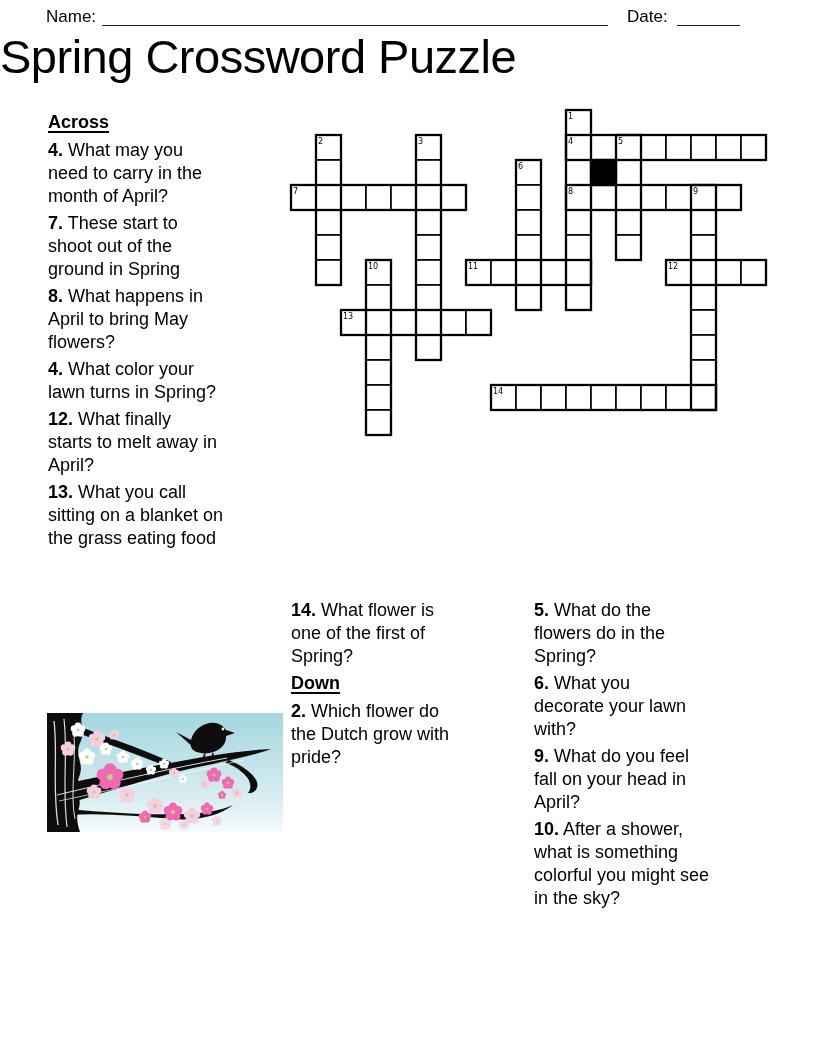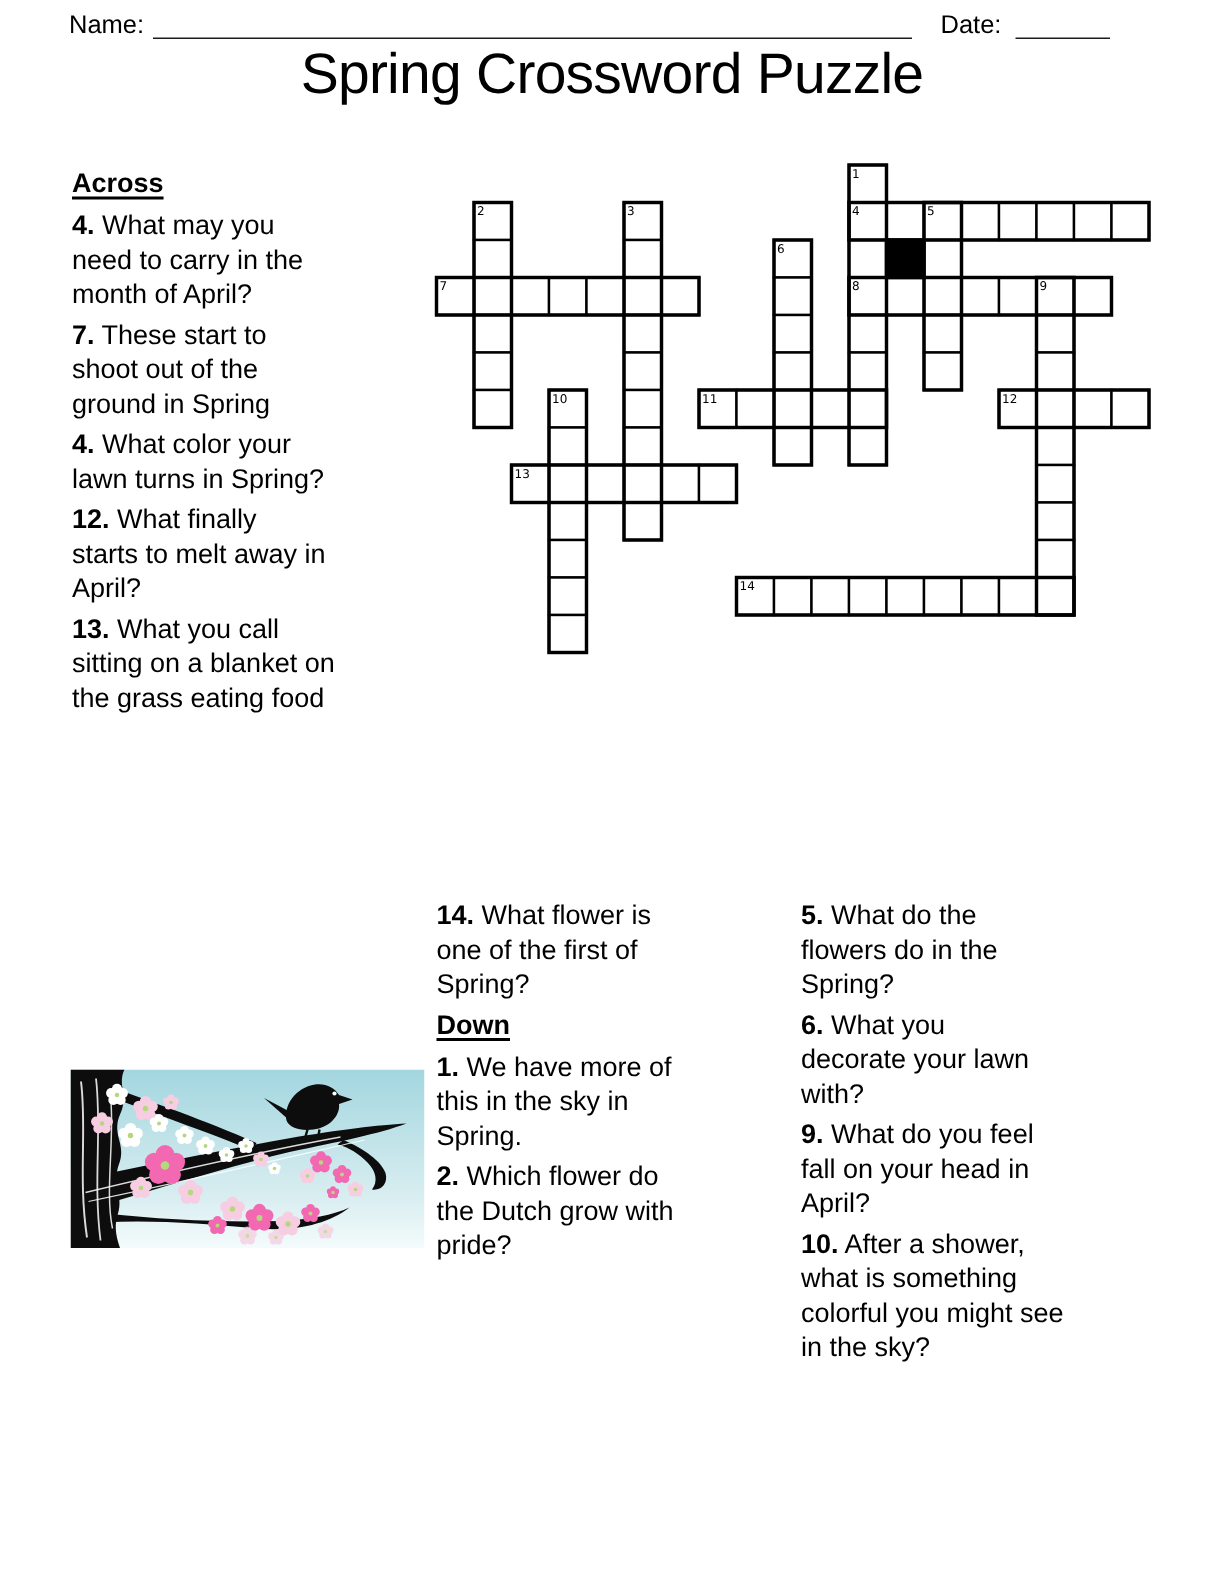--- a/index.html
+++ b/index.html
@@ -21,22 +21,22 @@
 
   
   .hdr-label{position:absolute;top:7px;font-size:17px;line-height:19px;color:var(--ink);}
   #name-label{left:46px;}
   #date-label{left:627px;}
   .blank-line{position:absolute;top:6px;height:19px;border-bottom:1.7px solid #1c1c1c;}
   #name-line{left:102px;width:506px;}
   #date-line{left:677px;width:63px;}
 
   
-  .title{position:absolute;left:0;top:29px;width:816px;text-align:center;
-         font-size:38px;letter-spacing:-0.5px;font-weight:400;color:var(--ink);
+  .title{position:absolute;left:0;top:29px;width:816px;
+         font-size:47px;letter-spacing:-0.5px;font-weight:400;color:var(--ink);
          font-family:"Liberation Sans",sans-serif;}
 
   
   #crossword{position:absolute;left:289px;top:108px;width:479px;height:329px;overflow:visible;}
   #crossword svg{overflow:visible;display:block;}
 
   
   .clue-col{position:absolute;font-size:18px;line-height:23px;color:var(--ink);}
   #col-left{left:48px;top:111px;width:233px;}
   #col-middle{left:291px;top:599px;width:238px;}
@@ -179,37 +179,37 @@
     </div>
 
   <div class="clue-col" id="col-left">
       <div class="clue-heading"><span>Across</span></div>
       <p class="clue"><b class="clue-num">4.</b> What may you
 need to carry in the
 month of April?</p>
       <p class="clue"><b class="clue-num">7.</b> These start to
 shoot out of the
 ground in Spring</p>
+      <p class="clue"><b class="clue-num">8.</b> What happens in
+April to bring May
+flowers?</p>
       <p class="clue"><b class="clue-num">4.</b> What color your
 lawn turns in Spring?</p>
       <p class="clue"><b class="clue-num">12.</b> What finally
 starts to melt away in
 April?</p>
       <p class="clue"><b class="clue-num">13.</b> What you call
 sitting on a blanket on
 the grass eating food</p>
     </div>
   <div class="clue-col" id="col-middle">
       <p class="clue"><b class="clue-num">14.</b> What flower is
 one of the first of
 Spring?</p>
       <div class="clue-heading"><span>Down</span></div>
-      <p class="clue"><b class="clue-num">1.</b> We have more of
-this in the sky in
-Spring.</p>
       <p class="clue"><b class="clue-num">2.</b> Which flower do
 the Dutch grow with
 pride?</p>
     </div>
   <div class="clue-col" id="col-right">
       <p class="clue"><b class="clue-num">5.</b> What do the
 flowers do in the
 Spring?</p>
       <p class="clue"><b class="clue-num">6.</b> What you
 decorate your lawn

